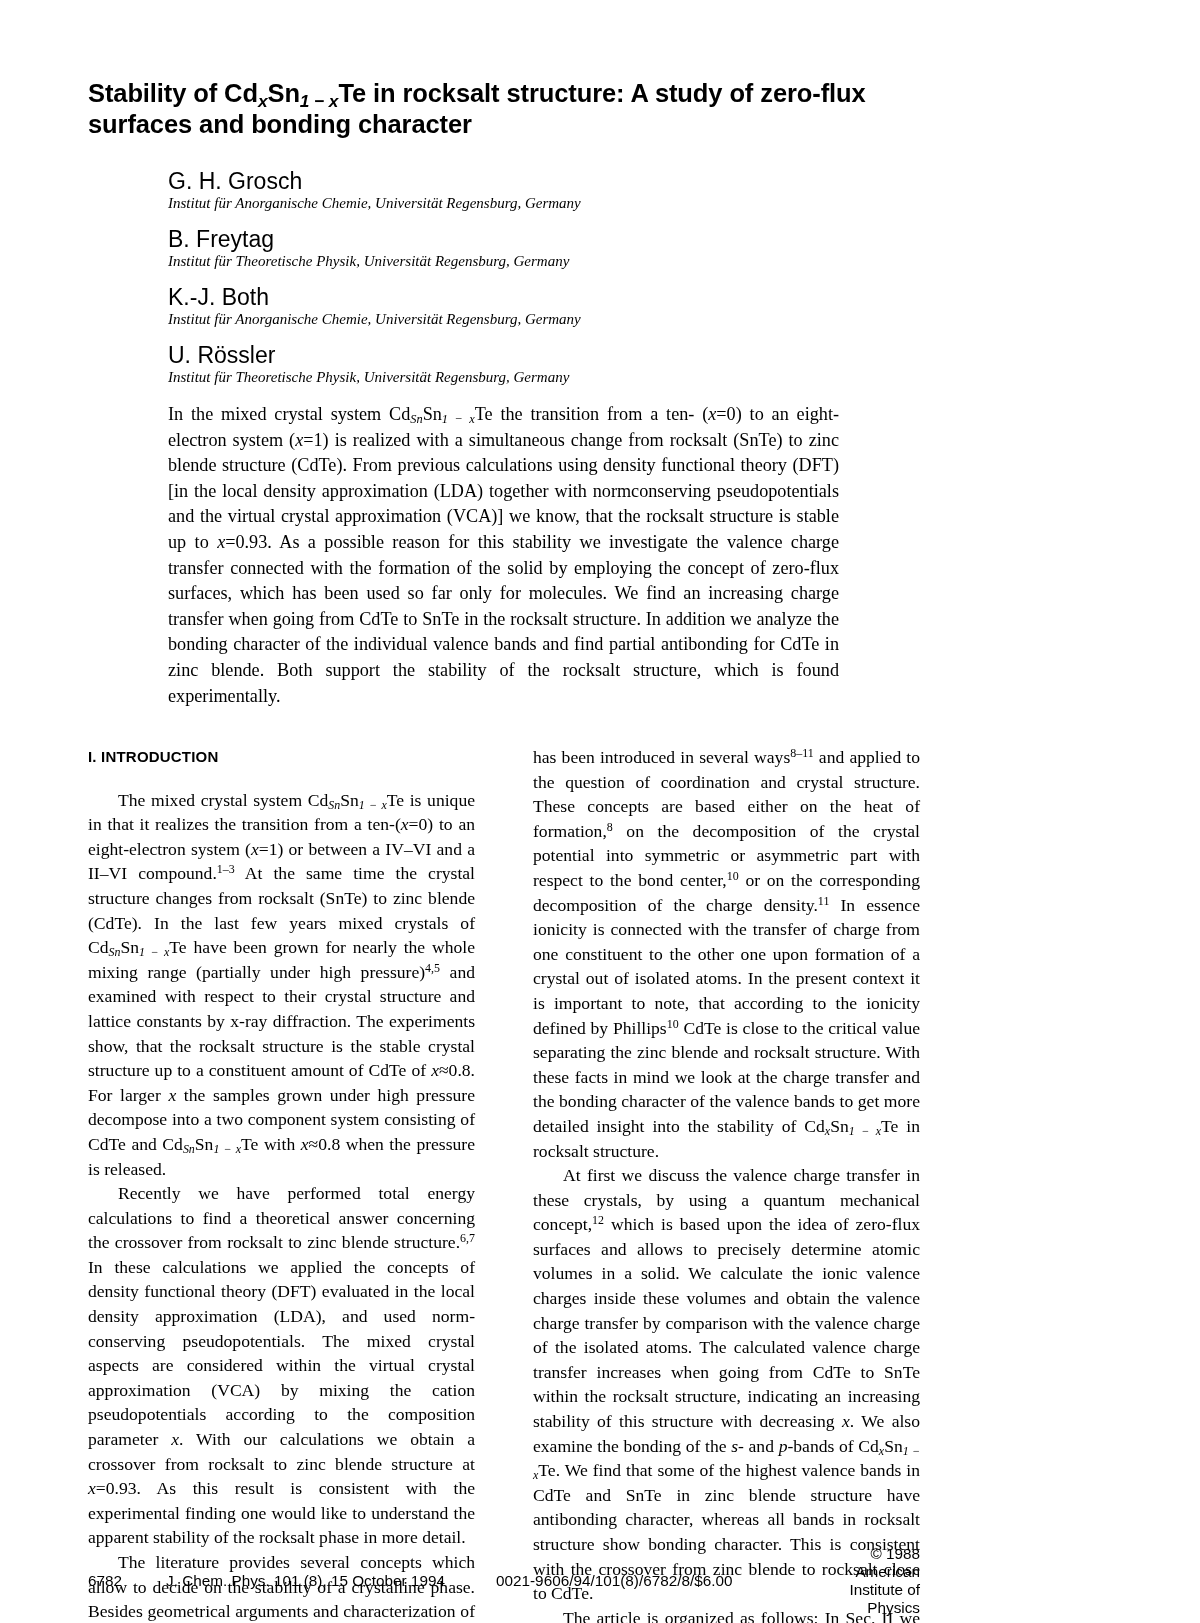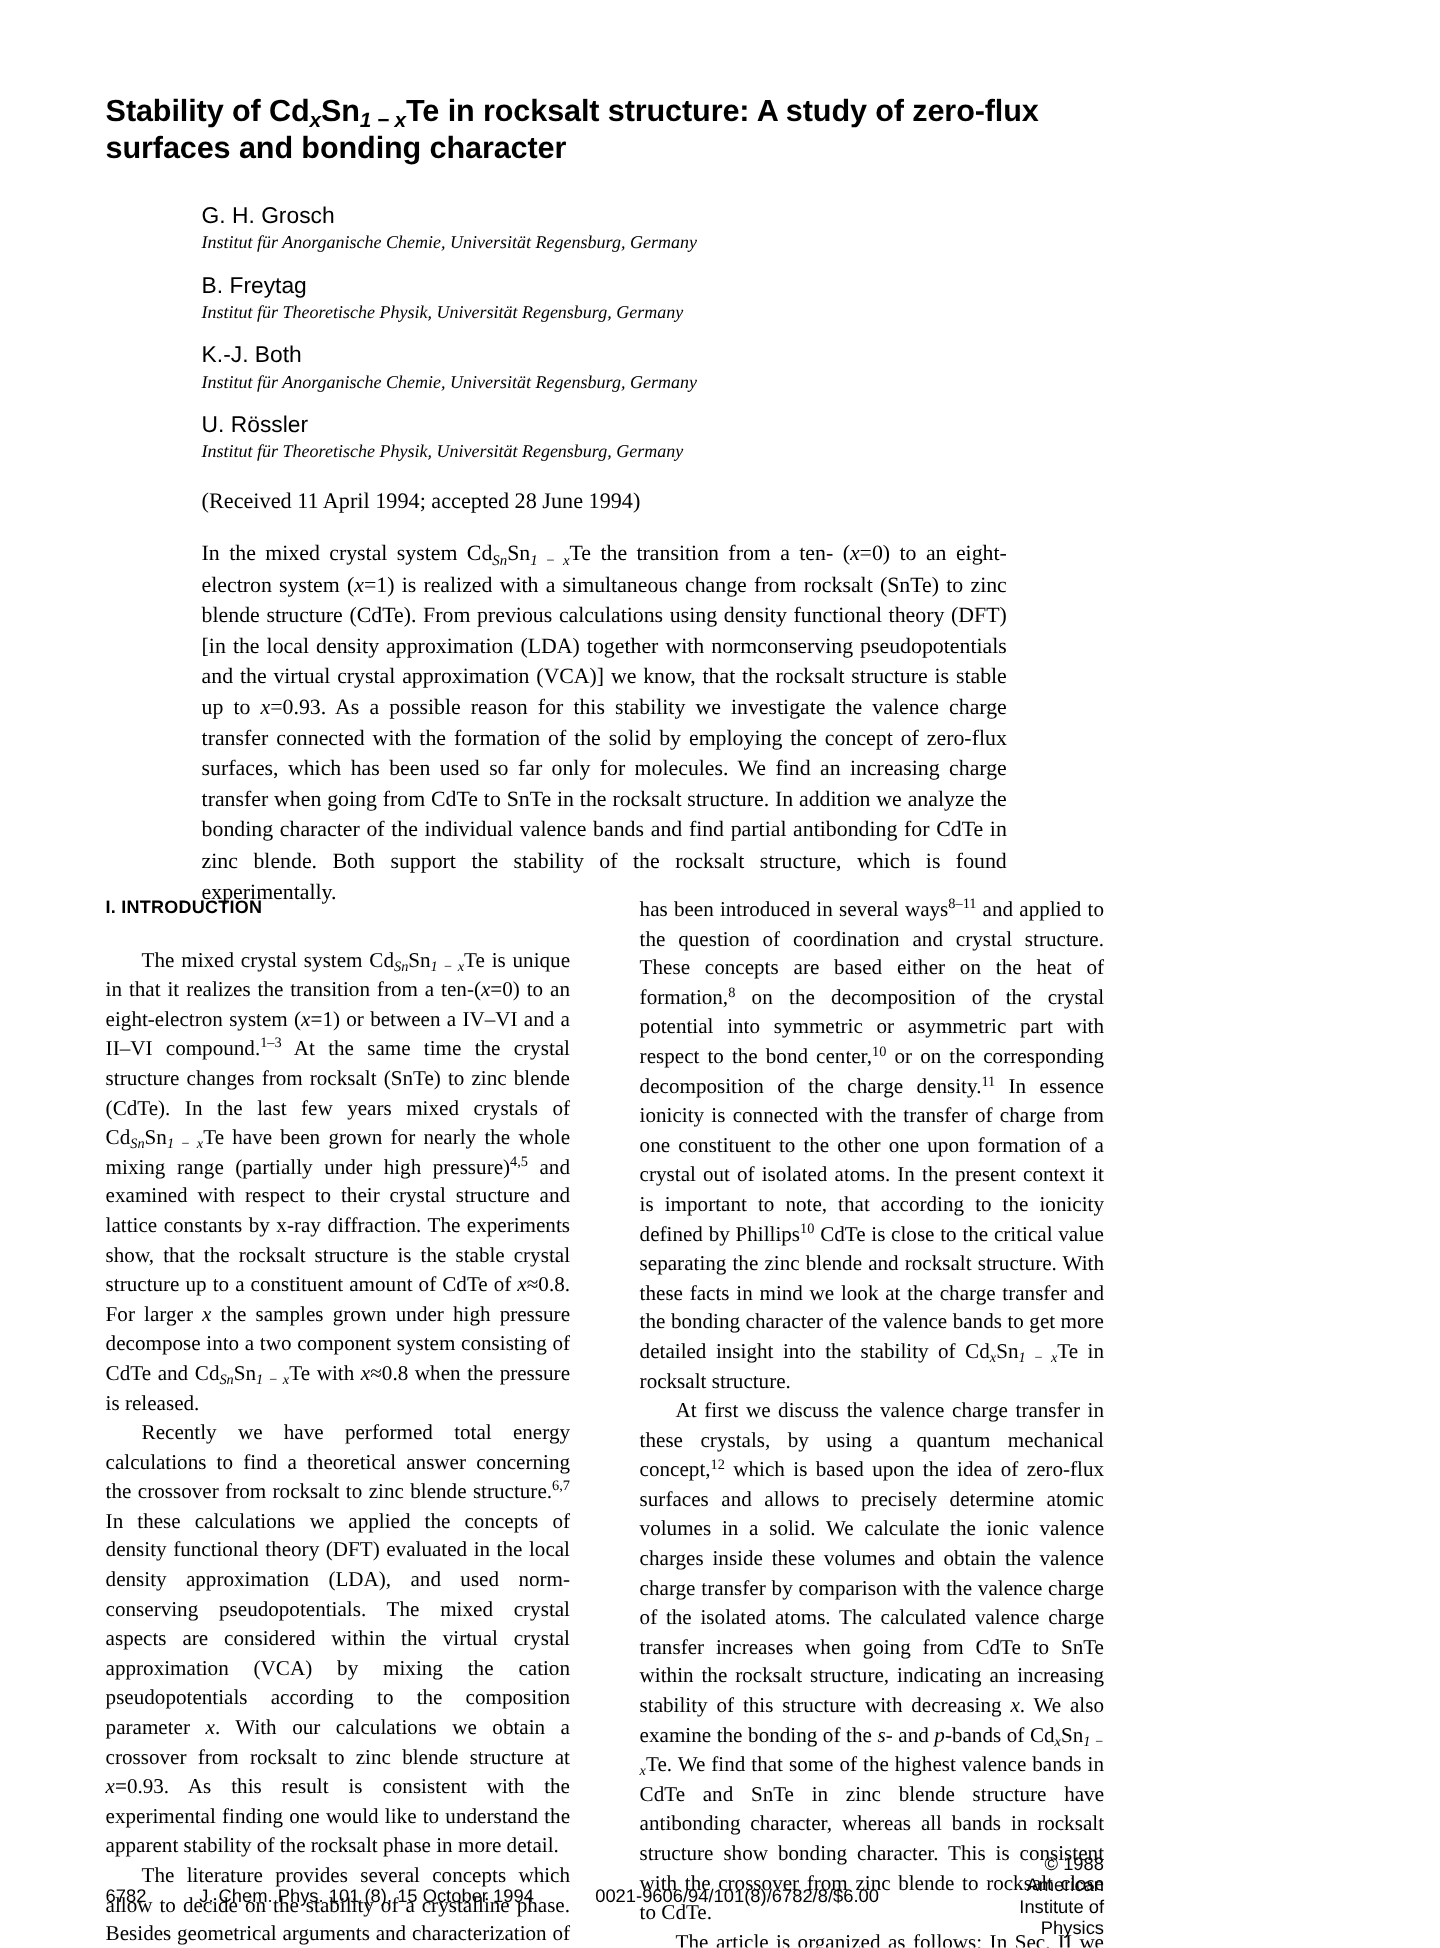--- a/index.html
+++ b/index.html
@@ -42,21 +42,21 @@
   .ital { font-style: italic; }
 
   
   .authors {
     margin-left: 80px;
     max-width: 900px;
   }
   .author-block { margin-bottom: 15px; }
   .author-name {
     font-family: "Liberation Sans", "DejaVu Sans", sans-serif;
-    font-size: 19px;
+    font-size: 23px;
     line-height: 22px;
     margin-bottom: 1px;
   }
   .affiliation {
     font-family: "Liberation Serif", "DejaVu Serif", serif;
     font-style: italic;
     font-size: 15px;
     line-height: 20px;
   }
   .received {
@@ -147,21 +147,20 @@
     <div class="author-block">
       <div class="author-name">K.-J. Both</div>
       <div class="affiliation">Institut für Anorganische Chemie, Universität Regensburg, Germany</div>
     </div>
 
     <div class="author-block">
       <div class="author-name">U. Rössler</div>
       <div class="affiliation">Institut für Theoretische Physik, Universität Regensburg, Germany</div>
     </div>
 
-    <div class="received">(Received 11 April 1994; accepted 28 June 1994)</div>
   </div>
 
   <div class="abstract"><span>In the mixed crystal system Cd</span><sub class="ital">Sn</sub><span>Sn</span><sub class="ital">1 − x</sub><span>Te the transition from a ten- (</span><span class="ital">x</span><span>=0) to an eight-electron system (</span><span class="ital">x</span><span>=1) is realized with a simultaneous change from rocksalt (SnTe) to zinc blende structure (CdTe). From previous calculations using density functional theory (DFT) [in the local density approximation (LDA) together with normconserving pseudopotentials and the virtual crystal approximation (VCA)] we know, that the rocksalt structure is stable up to </span><span class="ital">x</span><span>=0.93. As a possible reason for this stability we investigate the valence charge transfer connected with the formation of the solid by employing the concept of zero-flux surfaces, which has been used so far only for molecules. We find an increasing charge transfer when going from CdTe to SnTe in the rocksalt structure. In addition we analyze the bonding character of the individual valence bands and find partial antibonding for CdTe in zinc blende. Both support the stability of the rocksalt structure, which is found experimentally.</span></div>
 
   <div class="columns">
 
     <div class="col">
       <div class="section-heading">I. INTRODUCTION</div>
 
       <p class="first"><span>The mixed crystal system Cd</span><sub class="ital">Sn</sub><span>Sn</span><sub class="ital">1 − x</sub><span>Te is unique in that it realizes the transition from a ten-(</span><span class="ital">x</span><span>=0) to an eight-electron system (</span><span class="ital">x</span><span>=1) or between a IV–VI and a II–VI compound.</span><sup>1–3</sup><span> At the same time the crystal structure changes from rocksalt (SnTe) to zinc blende (CdTe). In the last few years mixed crystals of Cd</span><sub class="ital">Sn</sub><span>Sn</span><sub class="ital">1 − x</sub><span>Te have been grown for nearly the whole mixing range (partially under high pressure)</span><sup>4,5</sup><span> and examined with respect to their crystal structure and lattice constants by x-ray diffraction. The experiments show, that the rocksalt structure is the stable crystal structure up to a constituent amount of CdTe of </span><span class="ital">x</span><span>≈0.8. For larger </span><span class="ital">x</span><span> the samples grown under high pressure decompose into a two component system consisting of CdTe and Cd</span><sub class="ital">Sn</sub><span>Sn</span><sub class="ital">1 − x</sub><span>Te with </span><span class="ital">x</span><span>≈0.8 when the pressure is released.</span></p>

